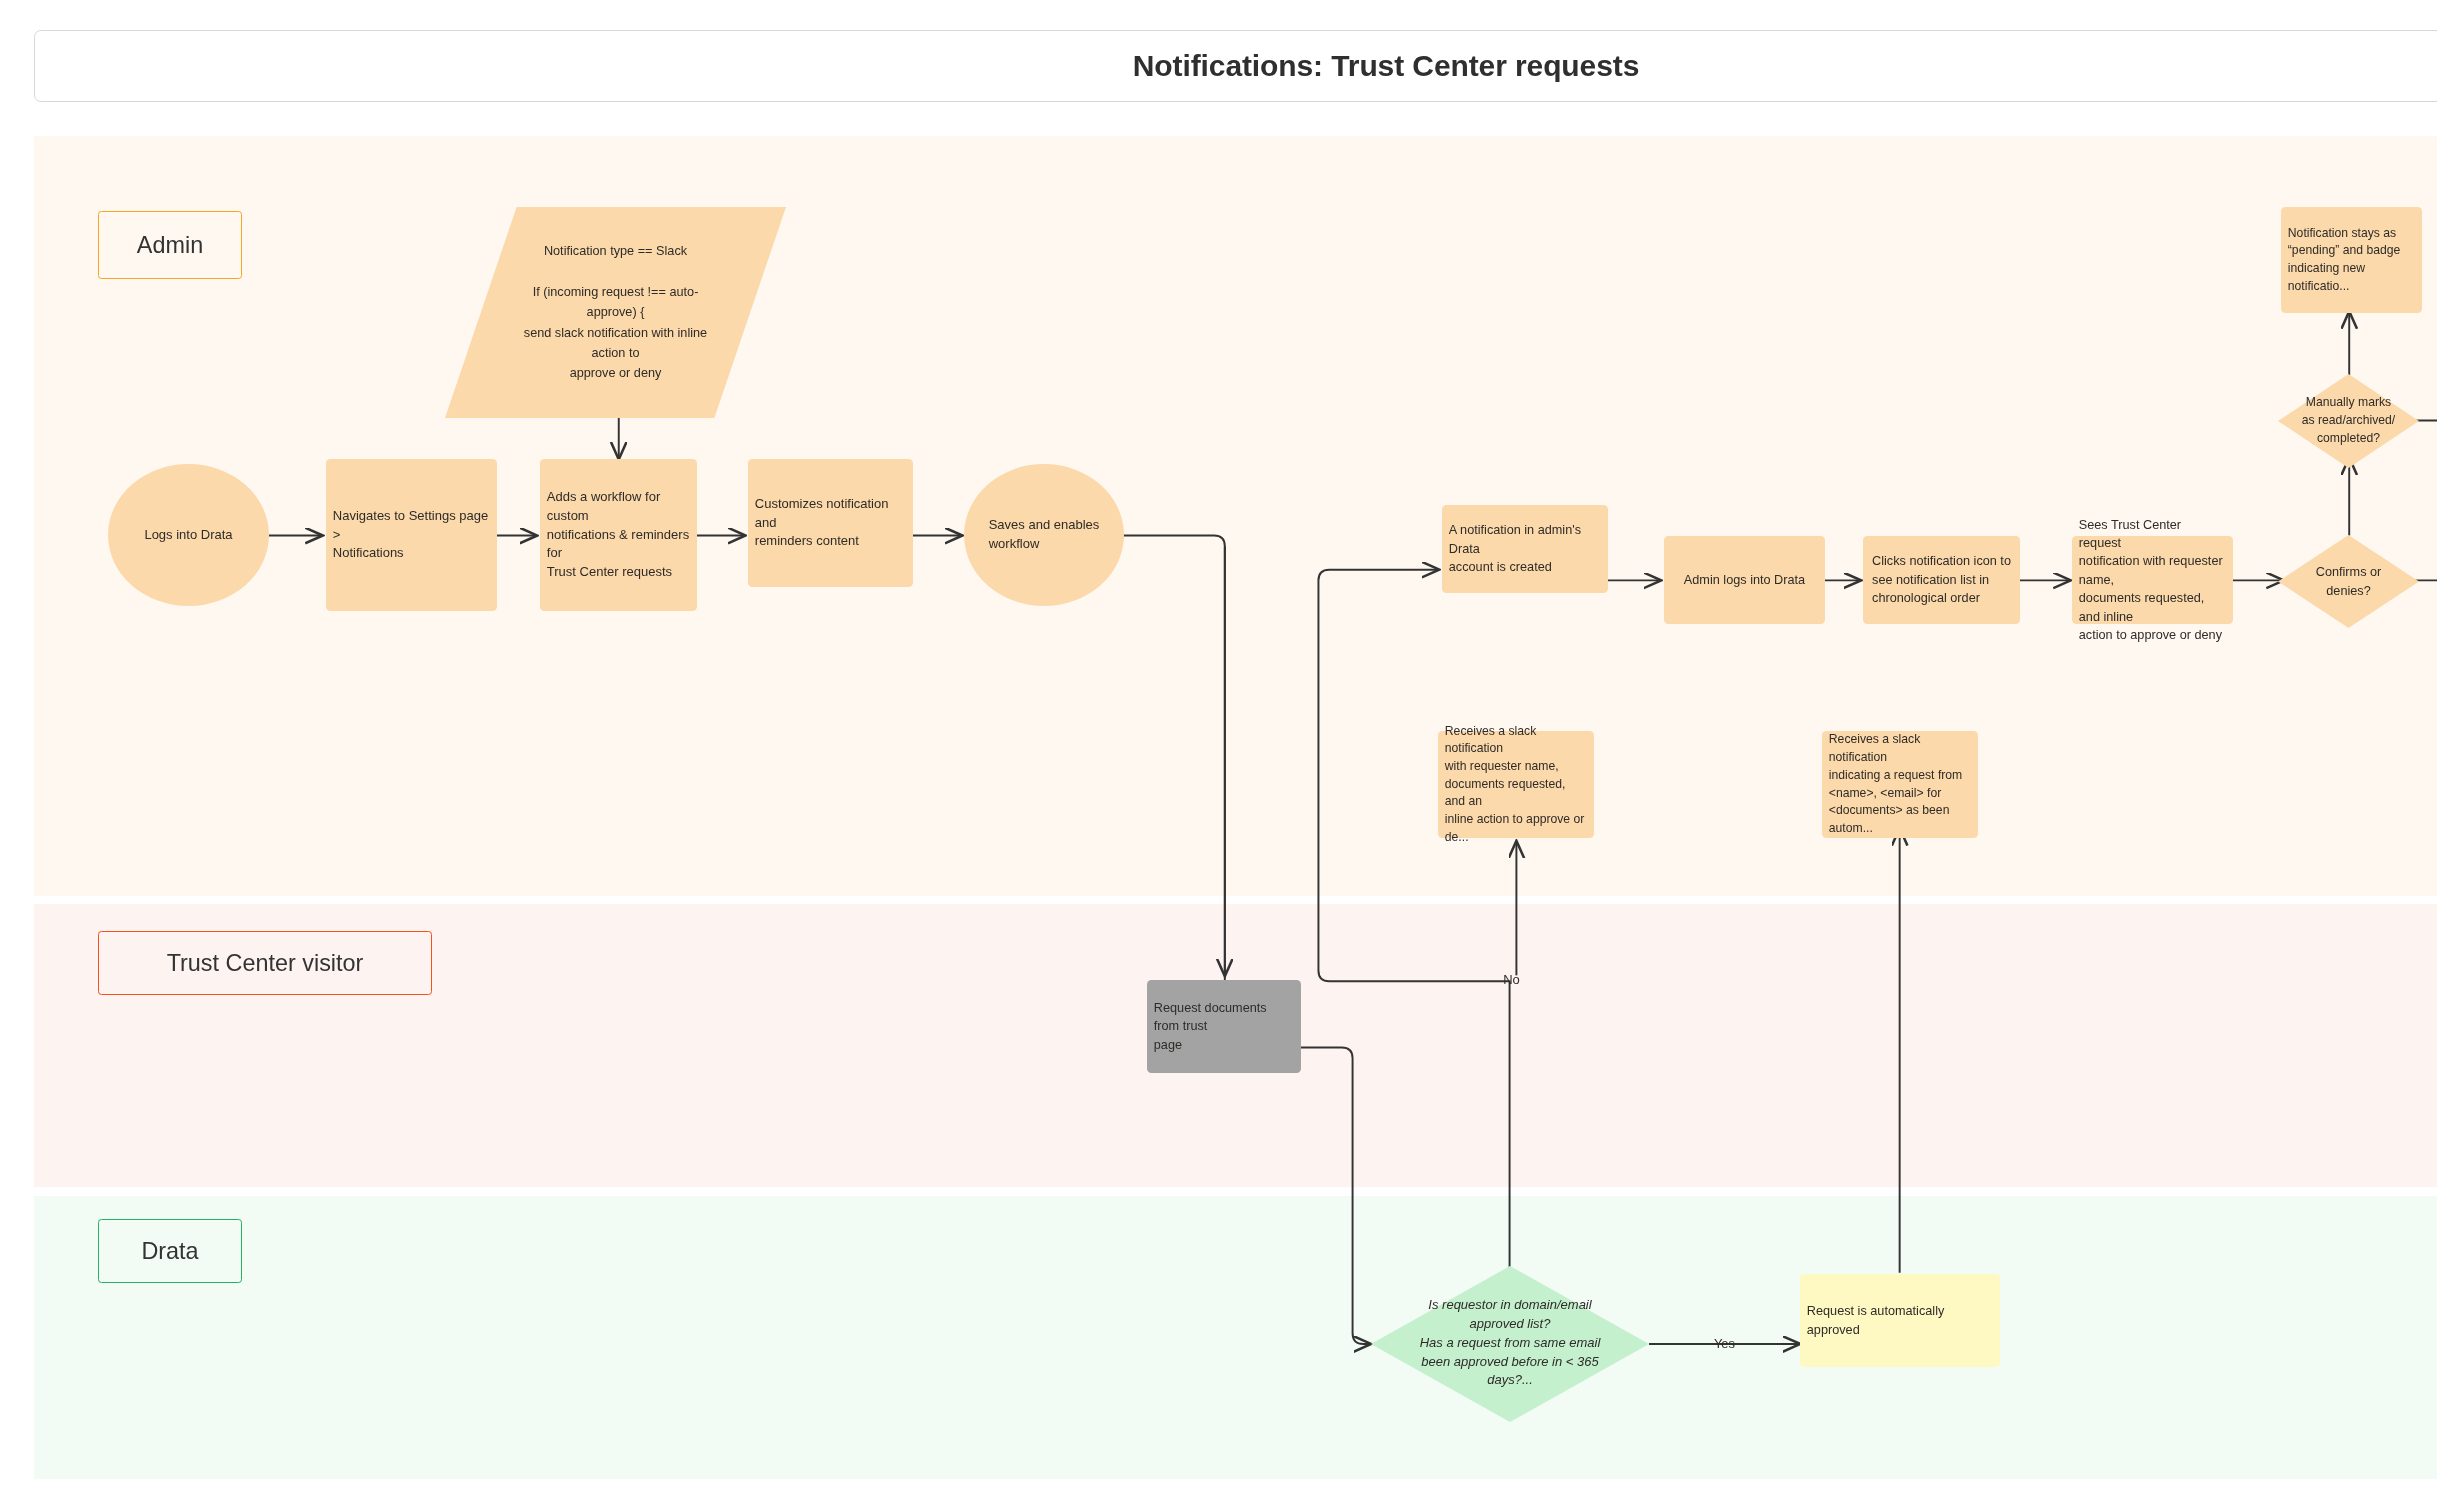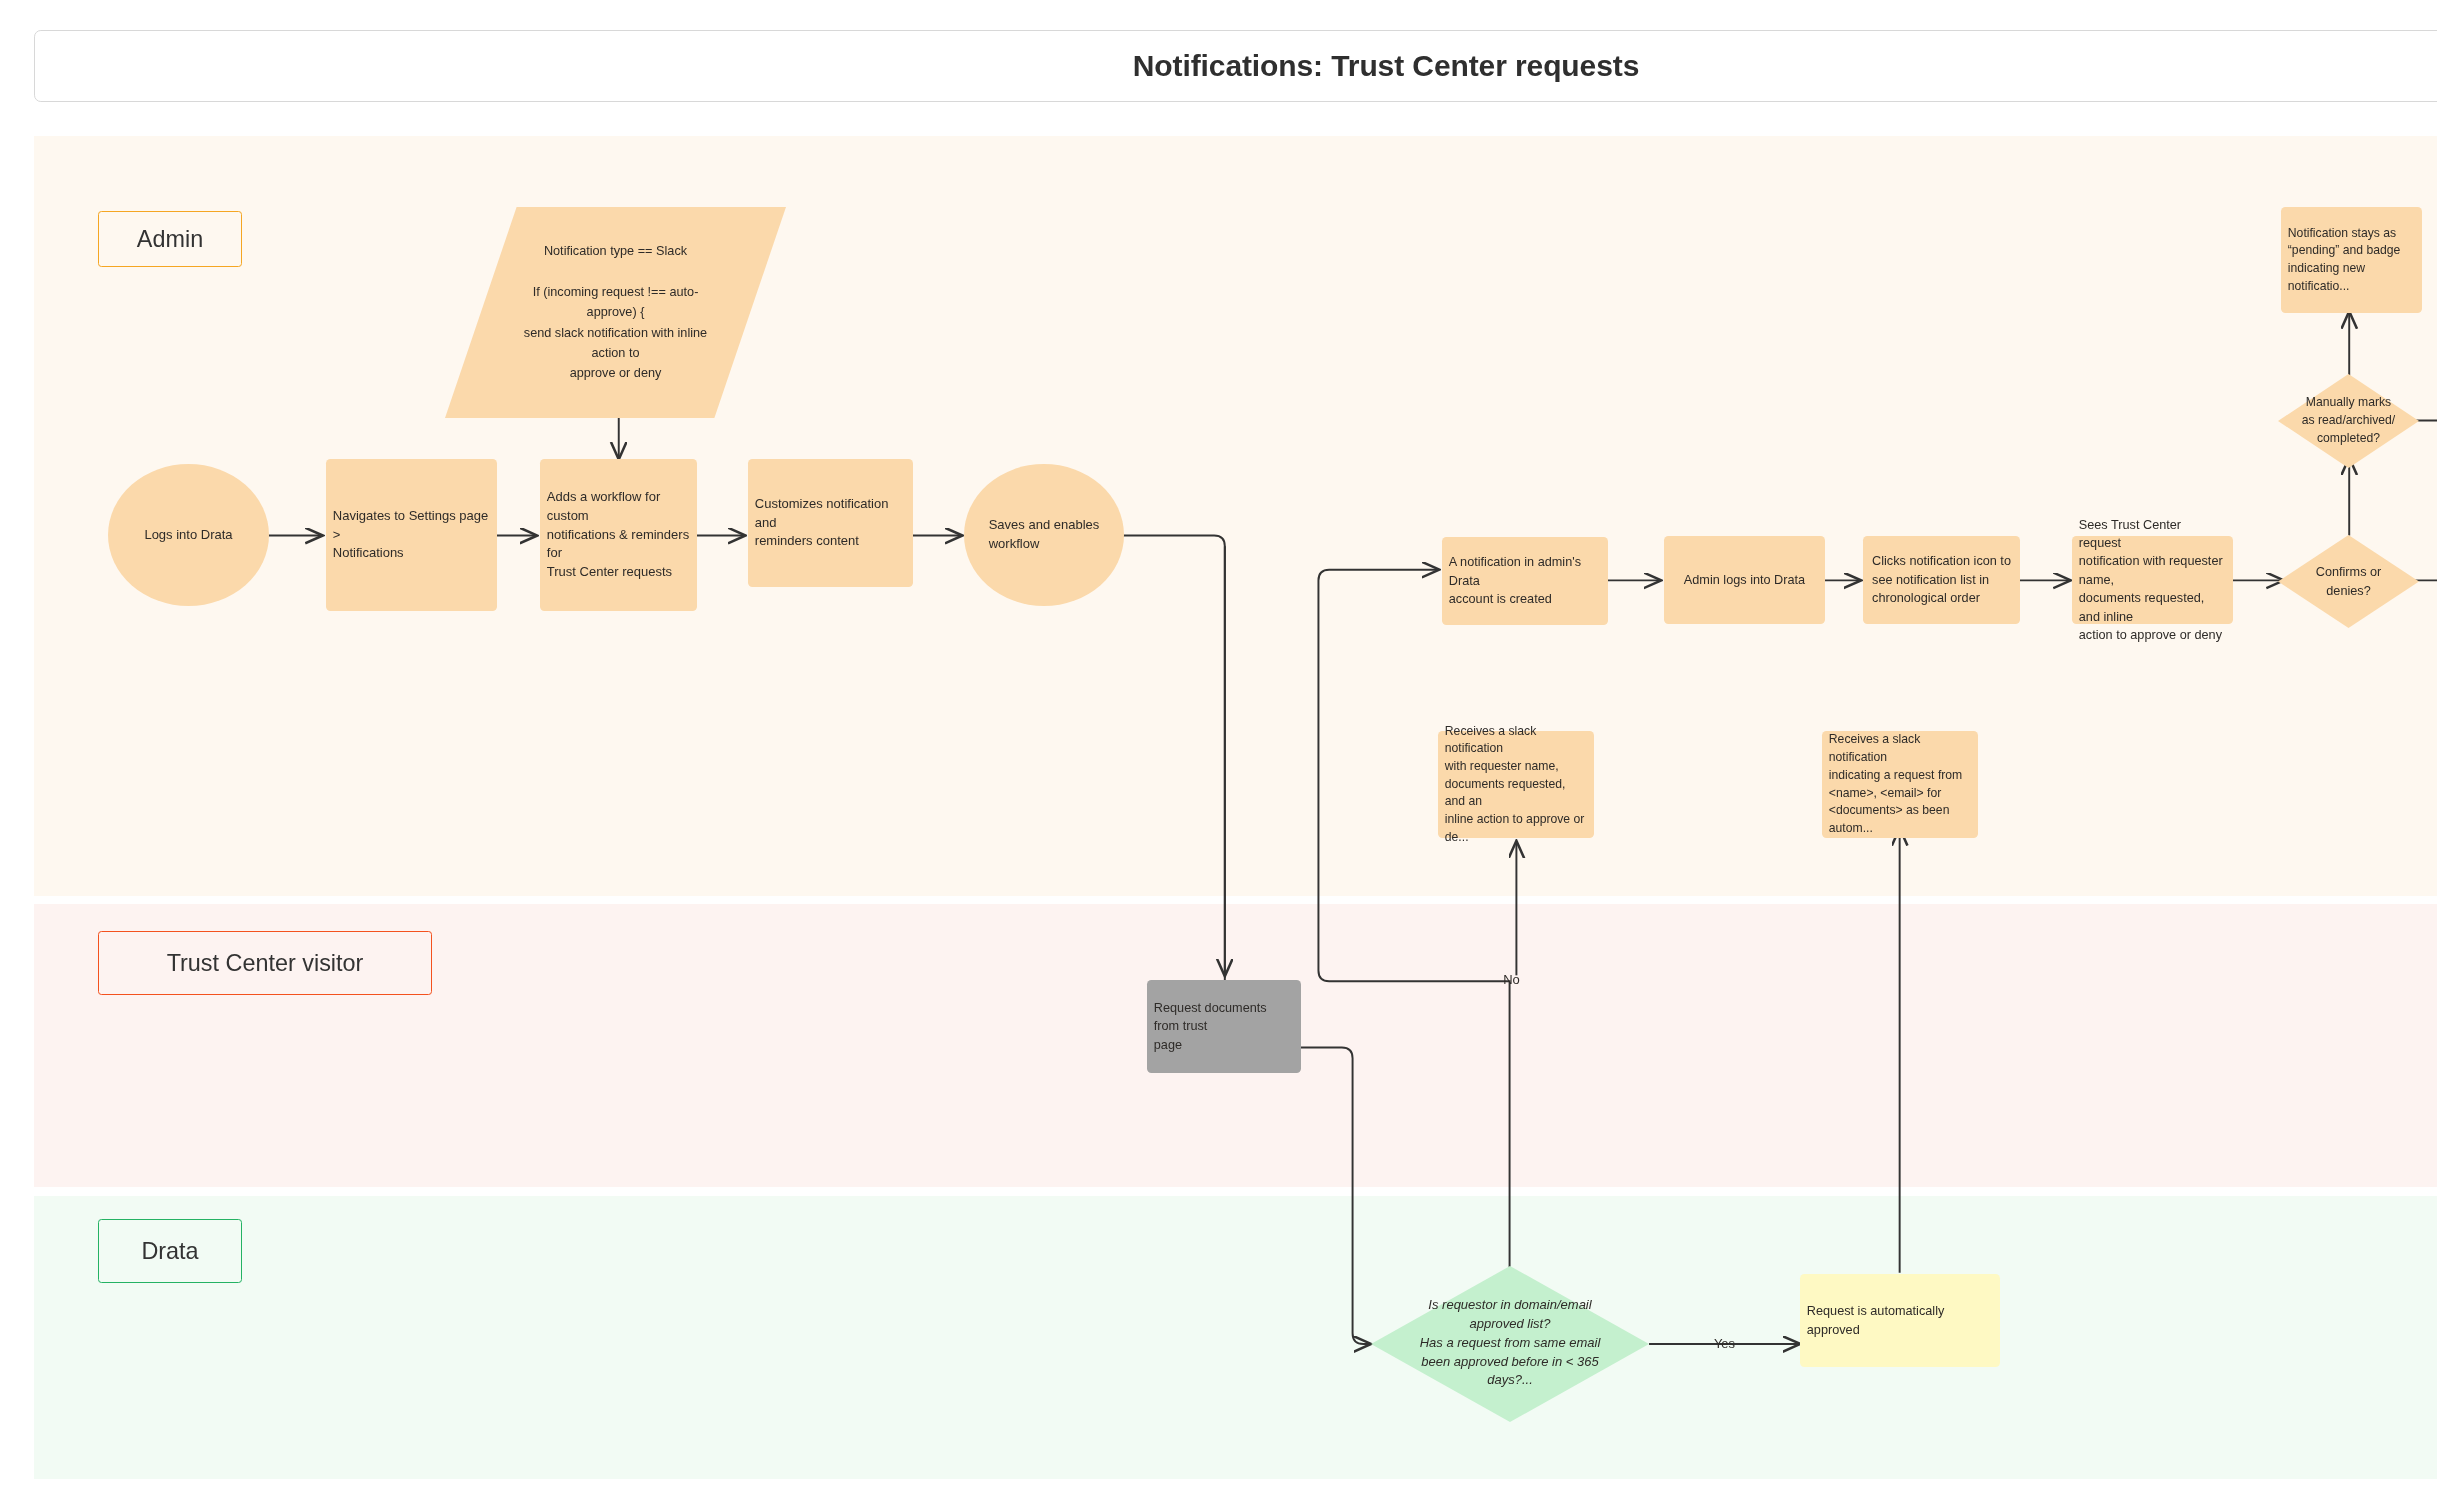--- a/index.html
+++ b/index.html
@@ -26,21 +26,21 @@
   
   .lane { position: absolute; left: 34px; width: 2704px; }
   .lane-admin   { top: 136px;  height: 760px; background: #fef8f0; }
   .lane-visitor { top: 904px; height: 283px;  background: #fdf3f1; }
   .lane-drata   { top: 1196px; height: 283px;  background: #f2fbf4; }
 
   .lane-label {
     position: absolute; display: flex; align-items: center; justify-content: center;
     background: transparent; border-radius: 3.4px; font-size: 23.4px; color: #333333;
   }
-  .ll-admin   { left: 98px; top: 211px;  width: 144px; height: 56px; border: 1.5px solid #f5a623; }
+  .ll-admin   { left: 98px; top: 211px;  width: 144px; height: 68px; border: 1.5px solid #f5a623; }
   .ll-visitor { left: 98px; top: 931px; width: 334px; height: 64px; border: 1.5px solid #f4511e; }
   .ll-drata   { left: 98px; top: 1219px; width: 144px; height: 64px; border: 1.5px solid #24b263; text-align: center; }
 
   
   .node {
     position: absolute;
     display: flex; align-items: center; justify-content: center;
     text-align: left;
     color: #2e2b28;
     line-height: 1.45;
@@ -168,21 +168,21 @@
   <div class="node rect" style="left:540px; top:459px; width:157px; height:152px; font-size:13px;">Adds a workflow for custom
 notifications &amp; reminders for
 Trust Center requests</div>
 
   <div class="node rect" style="left:748px; top:459px; width:165px; height:128px; font-size:13px;">Customizes notification and
 reminders content</div>
 
   <div class="node ellipse" style="left:964px; top:464px; width:160px; height:142px; font-size:13px;">Saves and enables
 workflow</div>
 
-  <div class="node rect" style="left:1442px; top:537px; width:166px; height:88px; font-size:12.7px;">A notification in admin's Drata
+  <div class="node rect" style="left:1442px; top:505px; width:166px; height:88px; font-size:12.7px;">A notification in admin's Drata
 account is created</div>
 
   <div class="node rect" style="left:1664px; top:536px; width:161px; height:88px; font-size:12.7px;">Admin logs into Drata</div>
 
   <div class="node rect" style="left:1863px; top:536px; width:157px; height:88px; font-size:12.7px;">Clicks notification icon to
 see notification list in
 chronological order</div>
 
   <div class="node rect" style="left:2072px; top:536px; width:161px; height:88px; font-size:12.7px;">Sees Trust Center request
 notification with requester name,

